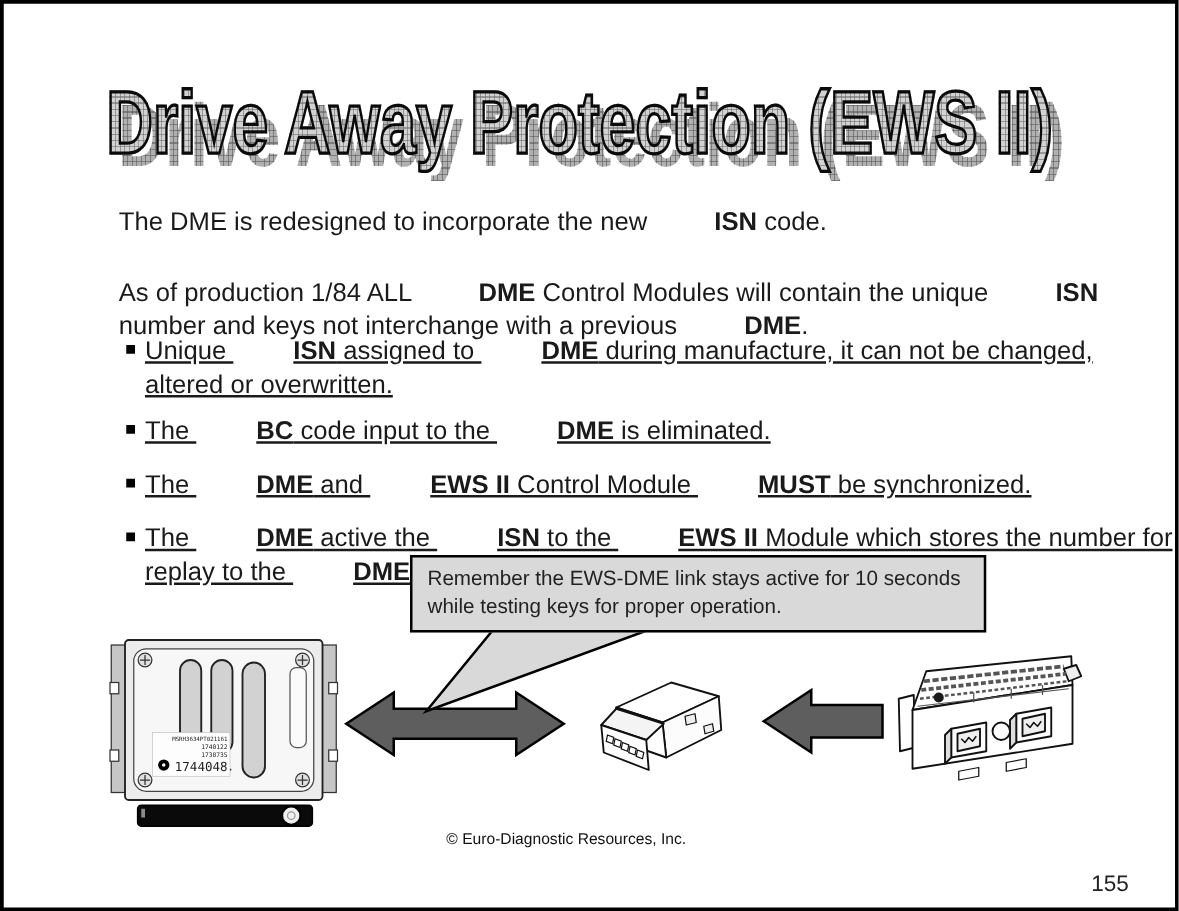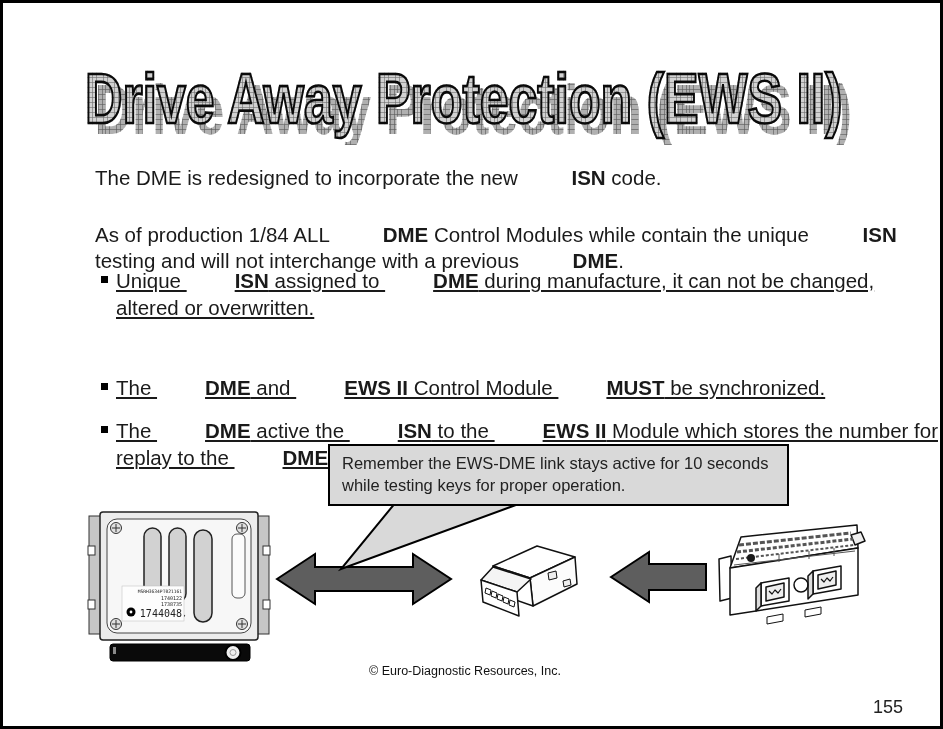--- a/index.html
+++ b/index.html
@@ -53,39 +53,43 @@
   .callout-tail{position:absolute;left:300px;top:499px;z-index:4;}
 
   
   .dgm{position:absolute;z-index:1;}
   .svg-dme{left:83px;top:503px;}
   .svg-arrow2{left:272px;top:547px;}
   .svg-ews{left:468px;top:537px;}
   .svg-arrow1{left:606px;top:545px;}
   .svg-rear{left:706px;top:518px;}
 
-  .footer{position:absolute;left:0;top:661px;width:900px;text-align:center;font-size:12.5px;color:#111;padding-left:12px;}
+  .footer{position:absolute;left:0;top:661px;width:900px;text-align:center;font-size:12.5px;color:#111;}
   .pagenum{position:absolute;top:694px;right:37px;font-size:18px;color:#222;}
 </style>
 </head>
 <body>
 
 <div class="page">
 
   <header class="title-wrap">
     <span class="title-layer title-shadow">Drive Away Protection (EWS II)</span>
     <span class="title-layer title-front">Drive Away Protection (EWS II)</span>
   </header>
 
   <p class="para p1"><span>The DME is redesigned to incorporate the new </span><span class="bold">ISN</span><span> code.</span></p>
-  <p class="para p2"><span>As of production 1/84 ALL </span><span class="bold">DME</span><span> Control Modules while contain the unique </span><span class="bold">ISN</span><br><span>testing and will not interchange with a previous </span><span class="bold">DME</span><span>.</span></p>
+  <p class="para p2"><span>As of production 1/84 ALL </span><span class="bold">DME</span><span> Control Modules will contain the unique </span><span class="bold">ISN</span><br><span>number and keys not interchange with a previous </span><span class="bold">DME</span><span>.</span></p>
 
   <div class="bullet b1">
     <span class="sq"></span>
     <span class="btext"><span>Unique </span><span class="bold">ISN</span><span> assigned to </span><span class="bold">DME</span><span> during manufacture, it can not be changed,</span><br><span>altered or overwritten.</span></span>
+  </div>
+  <div class="bullet b2">
+    <span class="sq"></span>
+    <span class="btext"><span>The </span><span class="bold">BC</span><span> code input to the </span><span class="bold">DME</span><span> is eliminated.</span></span>
   </div>
   <div class="bullet b3">
     <span class="sq"></span>
     <span class="btext"><span>The </span><span class="bold">DME</span><span> and </span><span class="bold">EWS II</span><span> Control Module </span><span class="bold">MUST</span><span> be synchronized.</span></span>
   </div>
   <div class="bullet b4">
     <span class="sq"></span>
     <span class="btext"><span>The </span><span class="bold">DME</span><span> active the </span><span class="bold">ISN</span><span> to the </span><span class="bold">EWS II</span><span> Module which stores the number for</span><br><span>replay to the </span><span class="bold">DME</span><span>.</span></span>
   </div>
 

